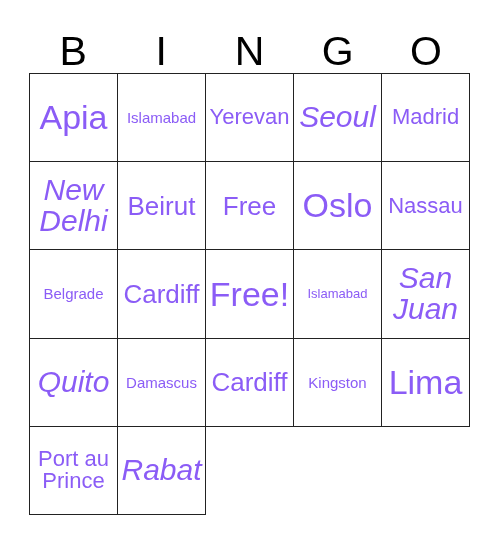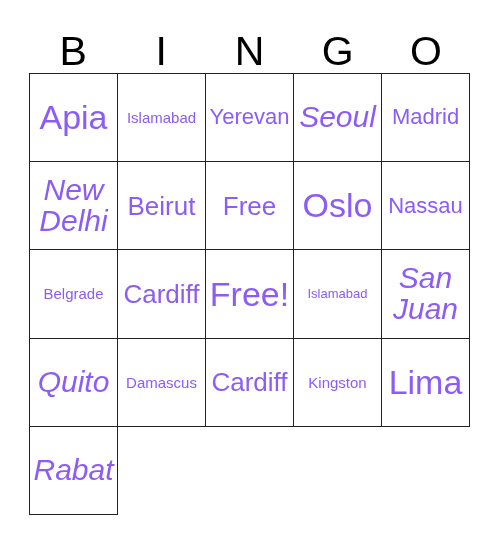--- a/index.html
+++ b/index.html
@@ -166,17 +166,21 @@
       <span class="cell-text fs-md">Cardiff</span>
     </div>
 
     <div class="cell">
       <span class="cell-text fs-xs">Kingston</span>
     </div>
     <div class="cell">
       <span class="cell-text fs-xl">Lima</span>
     </div>
     <div class="cell">
+      <span class="cell-text fs-sm">Port au
+Prince</span>
+    </div>
+    <div class="cell">
       <span class="cell-text fs-lg">Rabat</span>
     </div>
 
   </div>
 </div>
 
 </body></html>

